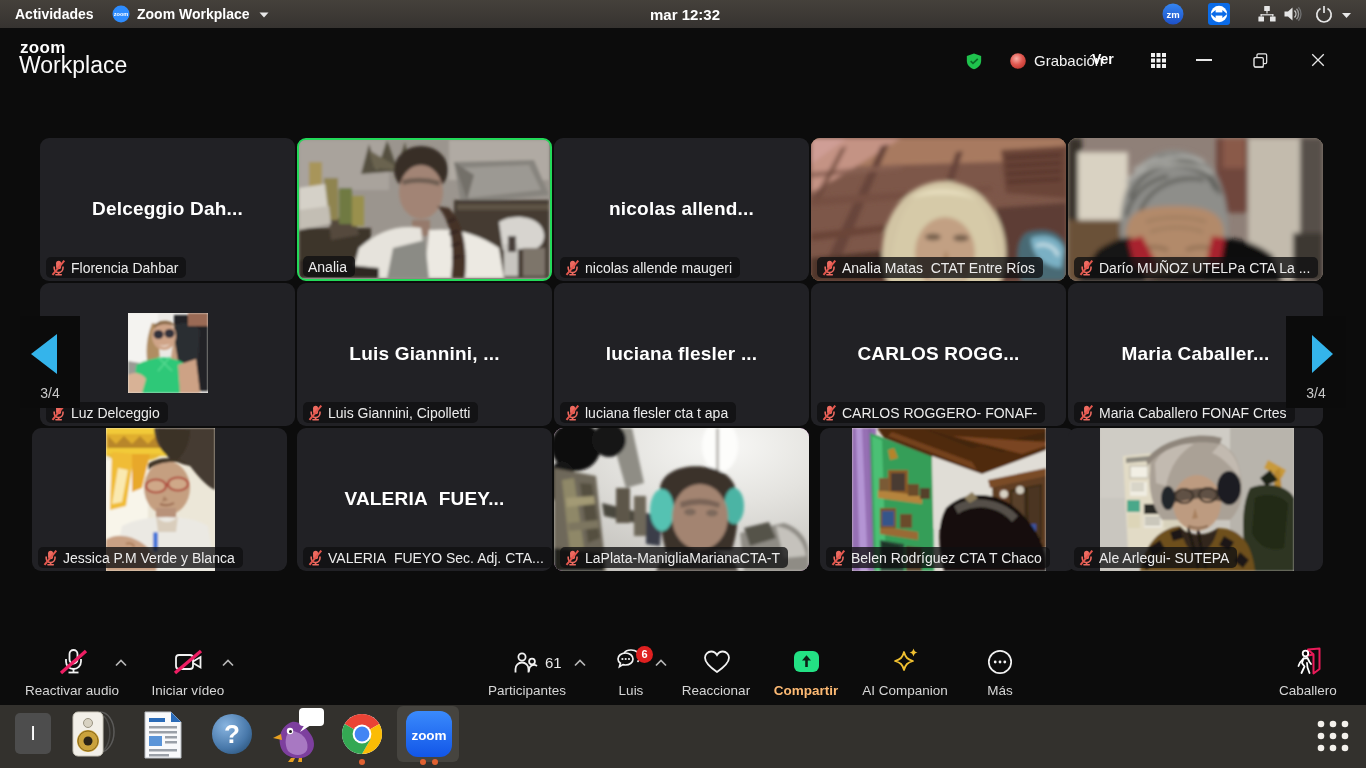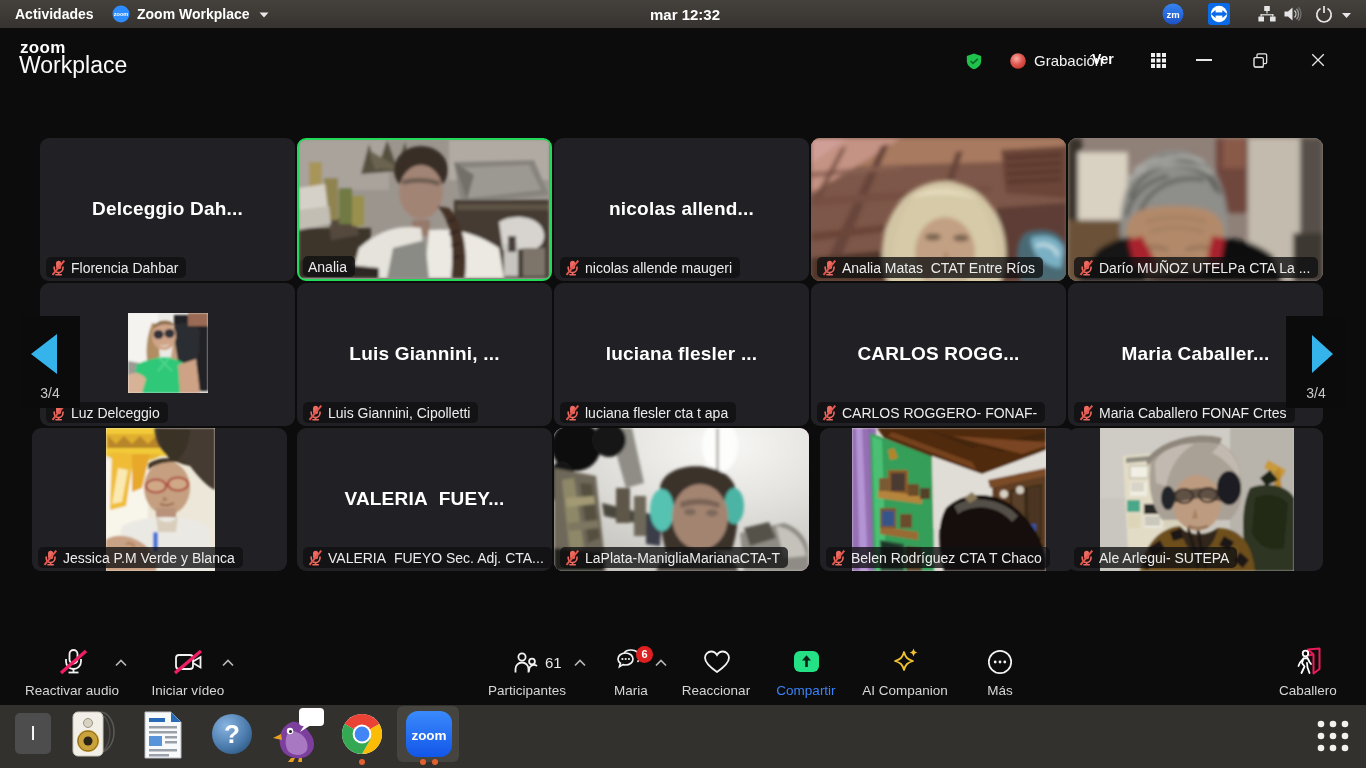--- a/index.html
+++ b/index.html
@@ -656,34 +656,34 @@
       <path d="M3 11 C 3 7.7 6.2 5 10.5 5 C 14.8 5 18 7.7 18 11 C 18 14.3 14.8 17 10.5 17 C 9.6 17 8.7 16.9 7.9 16.6 L 4.5 18.7 L 5.4 15.2 C 3.9 14.1 3 12.6 3 11 Z"></path>
     </g>
     <circle cx="7.4" cy="11" r="1.1" fill="#f2f2f2"></circle>
     <circle cx="10.7" cy="11" r="1.1" fill="#f2f2f2"></circle>
     <circle cx="14" cy="11" r="1.1" fill="#f2f2f2"></circle>
   </svg>
   <div style="position:absolute;left:636px;top:618px;width:17px;height:17px;border-radius:9px;background:#df2020;color:#fff;font-size:11px;font-weight:bold;text-align:center;line-height:17px;z-index:3;">6</div>
   <svg class="caret" style="left:655px;" width="12" height="8" viewBox="0 0 12 8">
         <path d="M1 6.5 L6 1.5 L11 6.5" stroke="#b8b8b8" stroke-width="1.7" fill="none"></path>
       </svg>
-  <div class="tool" style="left:571px;top:653px;width:120px;"><span class="tlab">Maria</span></div>
+  <div class="tool" style="left:571px;top:653px;width:120px;"><span class="tlab">Luis</span></div>
 
   <svg style="position:absolute;left:703px;top:621px;" width="28" height="26" viewBox="0 0 28 26">
     <path d="M14 23 C 6 17.5 2 13.5 2 8.8 C 2 5.2 4.8 2.5 8.2 2.5 C 10.6 2.5 12.8 3.9 14 6 C 15.2 3.9 17.4 2.5 19.8 2.5 C 23.2 2.5 26 5.2 26 8.8 C 26 13.5 22 17.5 14 23 Z" stroke="#f2f2f2" stroke-width="1.8" fill="none"></path>
   </svg>
   <div class="tool" style="left:656px;top:653px;width:120px;"><span class="tlab">Reaccionar</span></div>
 
   <div style="position:absolute;left:794px;top:623px;width:25px;height:21px;border-radius:6px;background:#23e184;">
     <svg style="position:absolute;left:4px;top:2px;" width="17" height="17" viewBox="0 0 17 17">
       <path d="M8.5 14 V6" stroke="#0c1f16" stroke-width="2.6" fill="none"></path>
       <path d="M8.5 2.2 L13 7.5 L4 7.5 Z" fill="#0c1f16"></path>
     </svg>
   </div>
-  <div class="tool" style="left:746px;top:653px;width:120px;"><span class="tlab" style="color:#3b82f6;">Compartir</span></div>
+  <div class="tool" style="left:746px;top:653px;width:120px;"><span class="tlab" style="color:#fdba74;font-weight:bold;">Compartir</span></div>
 
   <svg style="position:absolute;left:892px;top:618px;" width="30" height="30" viewBox="0 0 30 30">
     <path d="M12 6 C 13.5 11.5 15.5 13.5 21 15 C 15.5 16.5 13.5 18.5 12 24 C 10.5 18.5 8.5 16.5 3 15 C 8.5 13.5 10.5 11.5 12 6 Z" fill="none" stroke="#f0c030" stroke-width="1.8" stroke-linejoin="round"></path>
     <path d="M21.5 2.5 C 22.2 5 23 5.8 25.5 6.5 C 23 7.2 22.2 8 21.5 10.5 C 20.8 8 20 7.2 17.5 6.5 C 20 5.8 20.8 5 21.5 2.5 Z" fill="#f0c030"></path>
   </svg>
   <div class="tool" style="left:845px;top:653px;width:120px;"><span class="tlab">AI Companion</span></div>
 
   <svg style="position:absolute;left:987px;top:621px;" width="26" height="26" viewBox="0 0 26 26">
     <circle cx="13" cy="13" r="11.2" stroke="#f2f2f2" stroke-width="1.7" fill="none"></circle>
     <circle cx="8.2" cy="13" r="1.4" fill="#f2f2f2"></circle>

